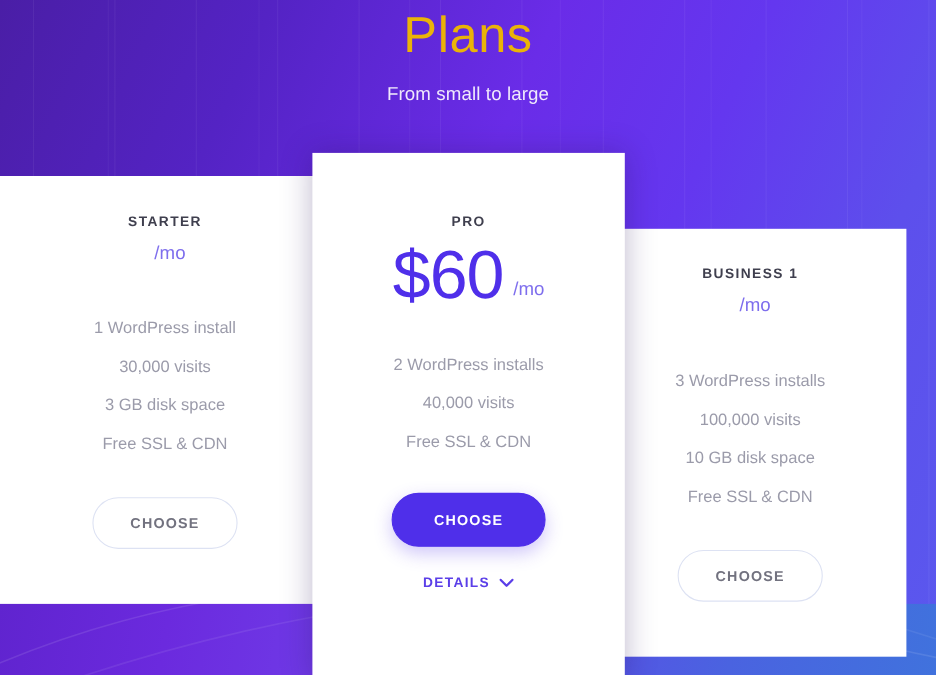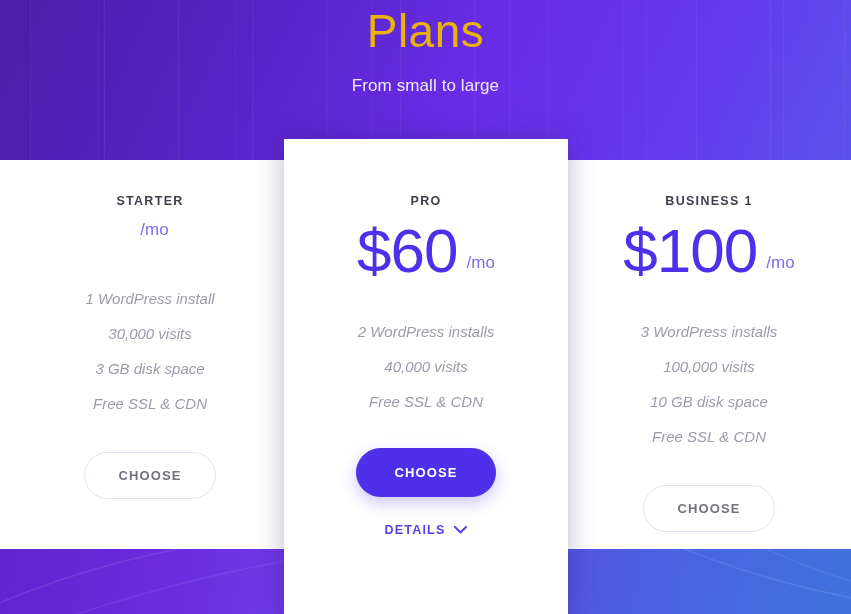--- a/index.html
+++ b/index.html
@@ -74,21 +74,21 @@
   
   .cards { position:absolute; inset:0; z-index:4; }
 
   .card {
     position:absolute;
     background:#ffffff;
     text-align:center;
   }
   .card-side { top:160px; height:389px; width:300px; }
   .card-left  { left:0; }
-  .card-right { left:567px; width:284px; }
+  .card-right { left:540px; width:284px;margin-top:48px; }
   .card-featured {
     left:284px; top:139px; width:284px; height:481px;
     box-shadow:0 0 26px rgba(40,20,90,.30);
     z-index:6;
   }
 
   .plan-name {
     font-size:12.5px; font-weight:700; color:#3f3f4e;
     letter-spacing:1.3px; text-transform:uppercase;
   }
@@ -104,21 +104,21 @@
     line-height:1; letter-spacing:-1px;
   }
   .price-suffix {
     font-size:17px; font-weight:400; color:#7e6eed;
     margin-left:9px; margin-bottom:9px;
   }
 
   .features { margin-top:32px; }
   .feature {
     font-size:15px; color:#9b9baa; font-weight:400;
-    line-height:1; padding:10px 0;font-style:italic;
+    line-height:1; padding:10px 0;
   }
 
   .btn-wrap-side { margin-top:31px; }
   .btn-wrap-featured { margin-top:29px; }
 
   .btn {
     display:inline-block; cursor:pointer;
     border-radius:26px; font-size:13px; letter-spacing:1.1px;
     font-weight:700; text-transform:uppercase;
   }
@@ -199,21 +199,20 @@
       <span>DETAILS</span>
       <svg class="chev" width="13" height="8" viewBox="0 0 13 8">
         <path d="M1 1 L6.5 6.5 L12 1" fill="none" stroke="#5b3fe8" stroke-width="2.1" stroke-linecap="round" stroke-linejoin="round"></path>
       </svg>
     </div>
   </div>
 
   <div class="card card-side card-right">
     <div class="plan-name">BUSINESS 1</div>
     <div class="price-row">
-      <span class="price">$100</span>
       <span class="price-suffix">/mo</span>
     </div>
     <div class="features">
       <div class="feature">3 WordPress installs</div>
       <div class="feature">100,000 visits</div>
       <div class="feature">10 GB disk space</div>
       <div class="feature">Free SSL &amp; CDN</div>
     </div>
     <div class="btn-wrap-side">
       <span class="btn btn-outline">CHOOSE</span>

